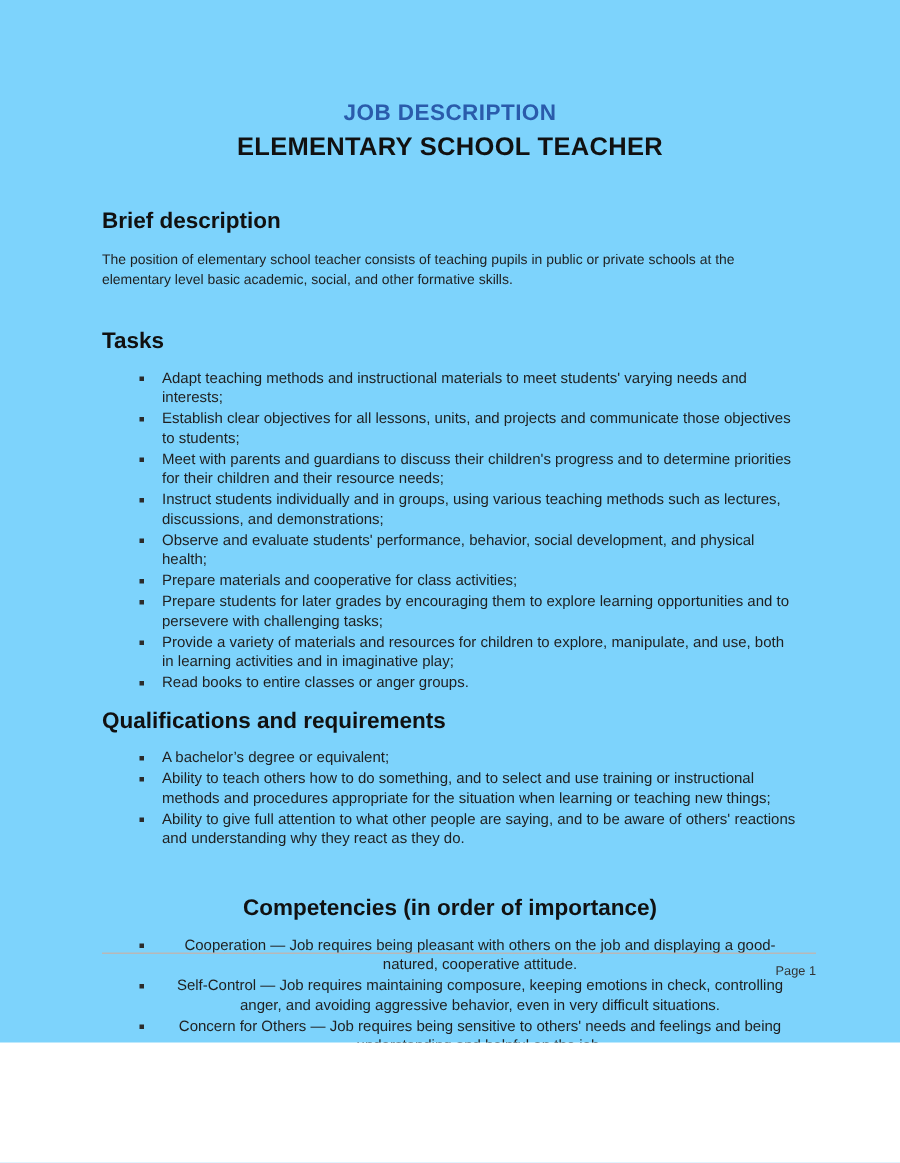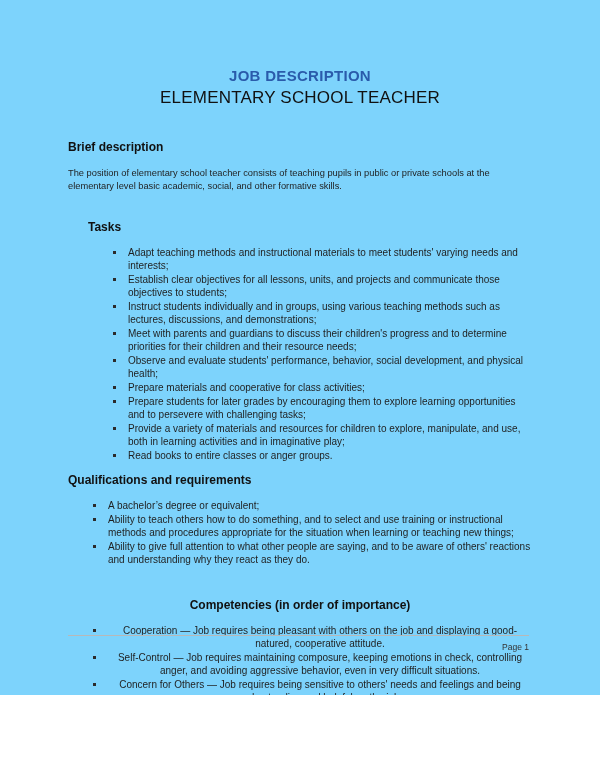--- a/index.html
+++ b/index.html
@@ -33,33 +33,33 @@
   .doc-kicker {
     font-size: 15px;
     font-weight: bold;
     letter-spacing: 0.3px;
     color: #2a5bab;
     line-height: 19px;
     margin: 0;
   }
   .doc-title {
     font-size: 17px;
-    font-weight: normal;
+    font-weight: bold;
     letter-spacing: 0.2px;
     color: #111111;
     line-height: 22px;
     margin: 2px 0 0 0;
   }
 
   
   .section {
     margin-top: 30px;
   }
   .section-heading {
-    font-size: 12px;
+    font-size: 15px;
     font-weight: bold;
     color: #111111;
     margin: 0;
     line-height: 13px;
   }
 
   .section-body {
     font-size: 9.3px;
     line-height: 13px;
     color: #1f1f1f;
@@ -85,29 +85,29 @@
     position: absolute;
     left: -15px;
     top: 5px;
     width: 3px;
     height: 3px;
     background: #2b2b2b;
   }
 
   
   .section--brief   { margin-top: 32px; }
-  .section--tasks   { margin-top: 28px; margin-left: 20px; }
+  .section--tasks   { margin-top: 28px; }
   .section--quals   { margin-top: 12px; }
   .section--comps   { margin-top: 33px; text-align: center; }
 
   
   .footer {
     position: absolute;
     left: 68px;
-    right: 71px;
+    right: 56px;
     bottom: 42px;
   }
   .footer-rule {
     height: 1px;
     background: #b8b8b8;
     width: 100%;
   }
   .footer-row {
     display: flex;
     justify-content: flex-end;
@@ -132,22 +132,22 @@
   <div class="section section--brief">
     <h2 class="section-heading">Brief description</h2>
     <p class="section-body">The position of elementary school teacher consists of teaching pupils in public or private schools at the elementary level basic academic, social, and other formative skills.</p>
   </div>
 
   <div class="section section--tasks">
     <h2 class="section-heading">Tasks</h2>
     <ul class="bullets">
       <li>Adapt teaching methods and instructional materials to meet students' varying needs and interests;</li>
       <li>Establish clear objectives for all lessons, units, and projects and communicate those objectives to students;</li>
+      <li>Meet with parents and guardians to discuss their children's progress and to determine priorities for their children and their resource needs;</li>
       <li>Instruct students individually and in groups, using various teaching methods such as lectures, discussions, and demonstrations;</li>
-      <li>Meet with parents and guardians to discuss their children's progress and to determine priorities for their children and their resource needs;</li>
       <li>Observe and evaluate students' performance, behavior, social development, and physical health;</li>
       <li>Prepare materials and cooperative for class activities;</li>
       <li>Prepare students for later grades by encouraging them to explore learning opportunities and to persevere with challenging tasks;</li>
       <li>Provide a variety of materials and resources for children to explore, manipulate, and use, both in learning activities and in imaginative play;</li>
       <li>Read books to entire classes or anger groups.</li>
     </ul>
   </div>
 
   <div class="section section--quals">
     <h2 class="section-heading">Qualifications and requirements</h2>

